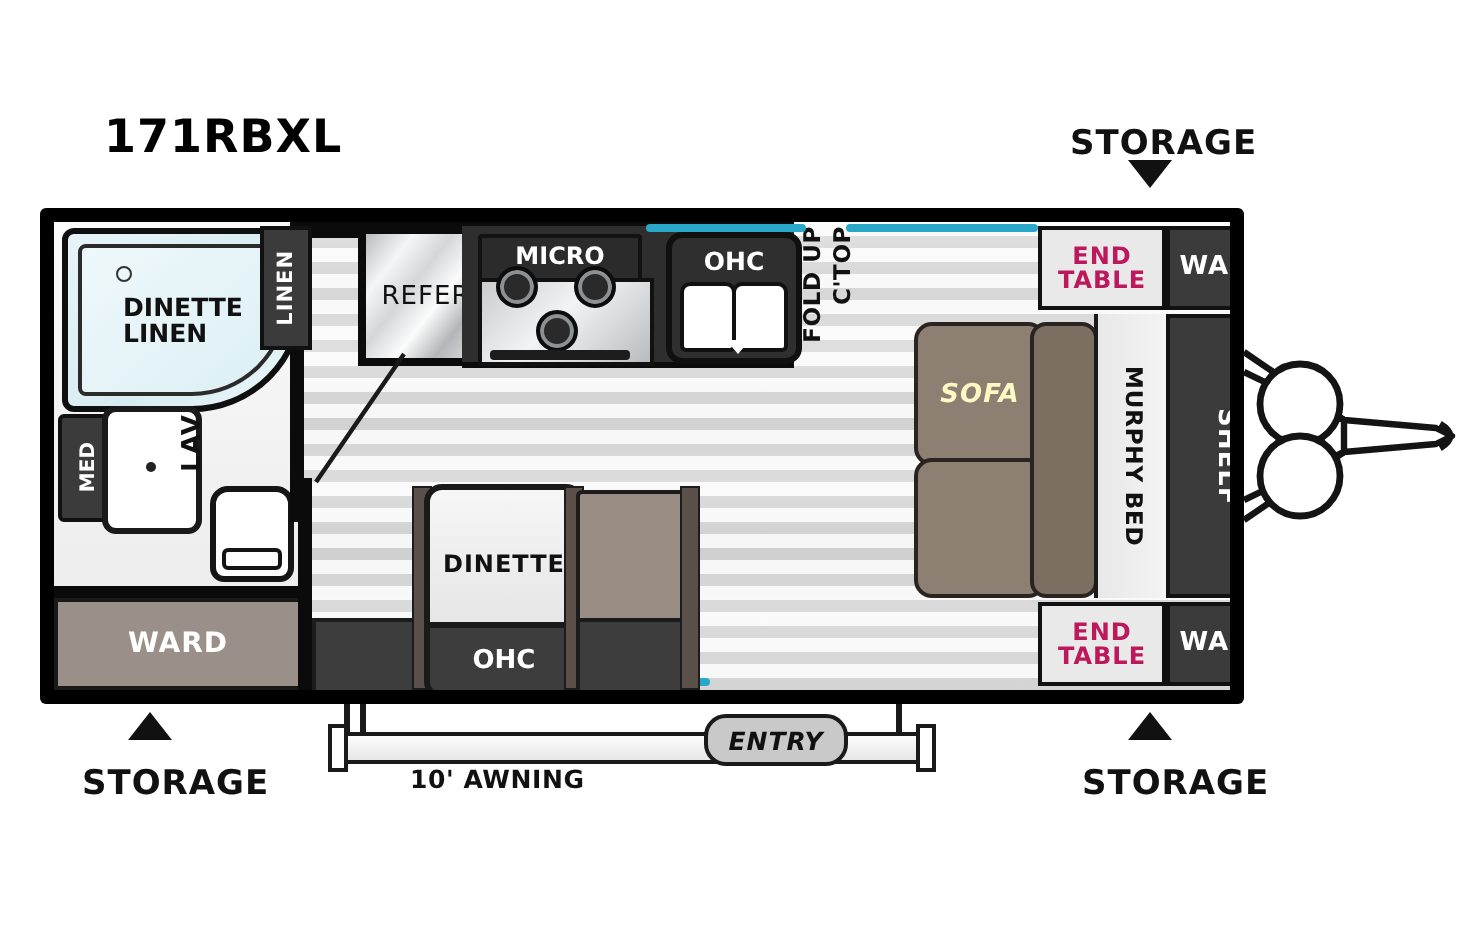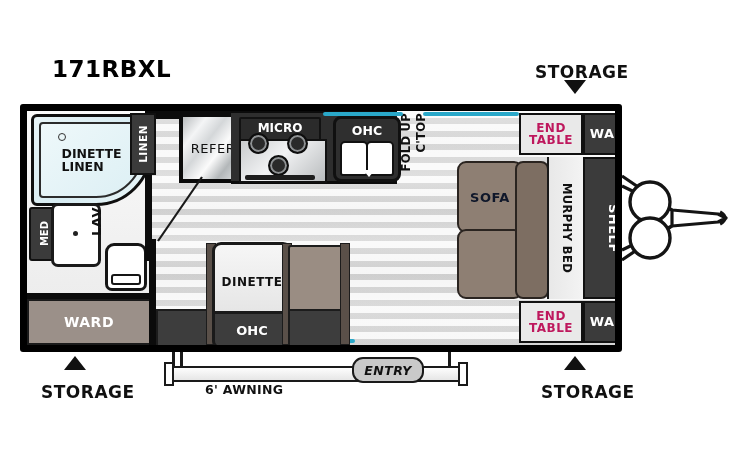--- a/index.html
+++ b/index.html
@@ -125,22 +125,22 @@
           display:flex;align-items:center;justify-content:center;}
   .murphy span{writing-mode:vertical-rl;font-size:11.5px;font-weight:bold;
           color:#111;font-family:"DejaVu Sans", sans-serif;letter-spacing:.4px;}
   .murphy-dash{position:absolute;right:-2px;top:0;width:0;height:100%;
           border-left:3px dashed #6d6d6d;}
   .sofa-back{position:absolute;left:488px;top:50px;width:30px;height:134px;
           background:#7d6e62;border:2px solid #2a2420;border-radius:8px;}
   .sofa-c1{position:absolute;left:430px;top:50px;width:62px;height:68px;
           background:#8e7f73;border:2px solid #2a2420;border-radius:9px;
           display:flex;align-items:center;justify-content:center;
-          color:#0f172a;font-size:13px;font-weight:bold;
-          font-family:"DejaVu Sans", sans-serif;letter-spacing:.5px;}
+          color:#fef9c3;font-size:13px;font-weight:bold;
+          font-family:"DejaVu Sans", sans-serif;letter-spacing:.5px;font-style:italic;}
   .sofa-c2{position:absolute;left:430px;top:118px;width:62px;height:66px;
           background:#8e7f73;border:2px solid #2a2420;border-radius:9px;}
 
   
   .din-wall{position:absolute;left:122px;top:128px;width:7px;height:106px;background:#0b0b0b;}
   .tv{position:absolute;left:129px;top:134px;width:54px;height:66px;
       background:#9a8d83;border:2px solid #1c1c1c;border-radius:3px;
       display:flex;align-items:center;justify-content:center;color:#fff;
       font-size:13px;font-weight:bold;font-family:"DejaVu Sans", sans-serif;}
   .tv-base{position:absolute;left:129px;top:198px;width:54px;height:34px;
@@ -305,21 +305,21 @@
       <path d="M100 54 q10 6 0 12" fill="none" stroke="#141414" stroke-width="3.4"></path>
     </svg>
   </div>
 
   <div class="awning"></div>
   <div class="awn-arm" style="left:164px;top:362px;"></div>
   <div class="awn-arm" style="left:458px;top:362px;"></div>
   <div class="awn-tick" style="left:172px;top:352px;"></div>
   <div class="awn-tick" style="left:180px;top:352px;"></div>
   <div class="awn-tick" style="left:448px;top:352px;"></div>
-  <div class="awn-lbl">6' AWNING</div>
+  <div class="awn-lbl">10' AWNING</div>
 
   <div class="entry">ENTRY</div>
 
   <div class="tri-up" style="left:64px;top:356px;"></div>
   <div class="stor" style="left:41px;top:382px;">STORAGE</div>
 
   <div class="tri-up" style="left:564px;top:356px;"></div>
   <div class="stor" style="left:541px;top:382px;">STORAGE</div>
 
   <svg style="position:absolute;left:150px;top:175px;width:60px;height:70px;">

